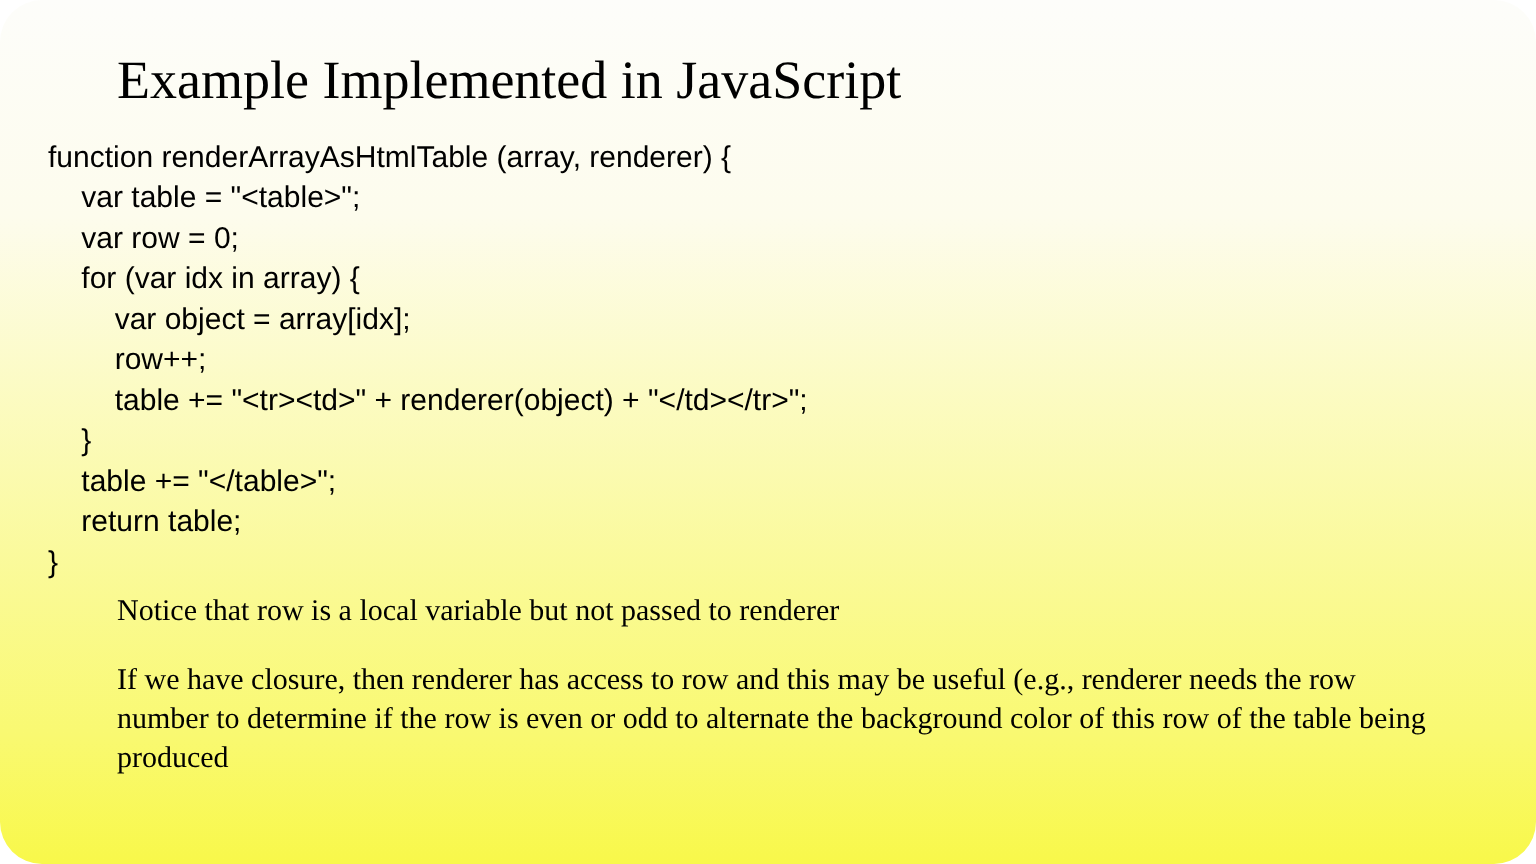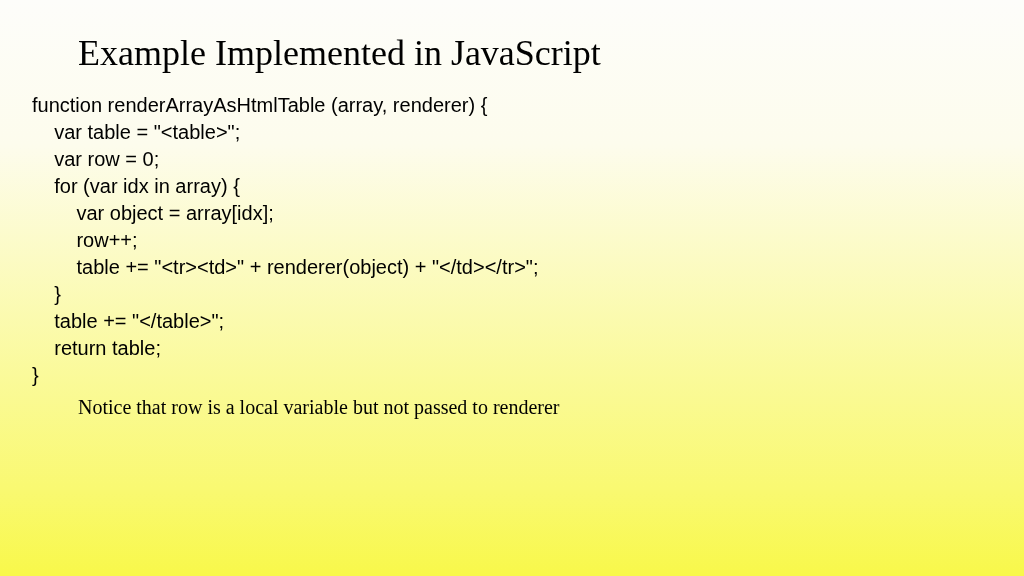--- a/index.html
+++ b/index.html
@@ -10,20 +10,21 @@
     overflow: hidden;
   }
   .slide {
     width: 1024px;
     height: 576px;
     background: linear-gradient(to bottom, #fdfdfa 0%, #fdfced 25%, #f9f971 85%, #f8f84a 100%);
     position: relative;
     font-family: "Times New Roman", Times, serif;
     color: #000;
     box-sizing: border-box;
+    border-radius: 28px;
   }
   .title {
     position: absolute;
     top: 32px;
     left: 78px;
     font-size: 36px;
     font-weight: 400;
   }
   .code-block {
     position: absolute;
@@ -58,14 +59,15 @@
     for (var idx in array) {
         var object = array[idx];
         row++;
         table += "&lt;tr&gt;&lt;td&gt;" + renderer(object) + "&lt;/td&gt;&lt;/tr&gt;";
     }
     table += "&lt;/table&gt;";
     return table;
 }</div>
   <div class="notes">
     <p>Notice that row is a local variable but not passed to renderer</p>
+    <p>If we have closure, then renderer has access to row and this may be useful (e.g., renderer needs the row number to determine if the row is even or odd to alternate the background color of this row of the table being produced</p>
   </div>
 </div>
 
 </body></html>

